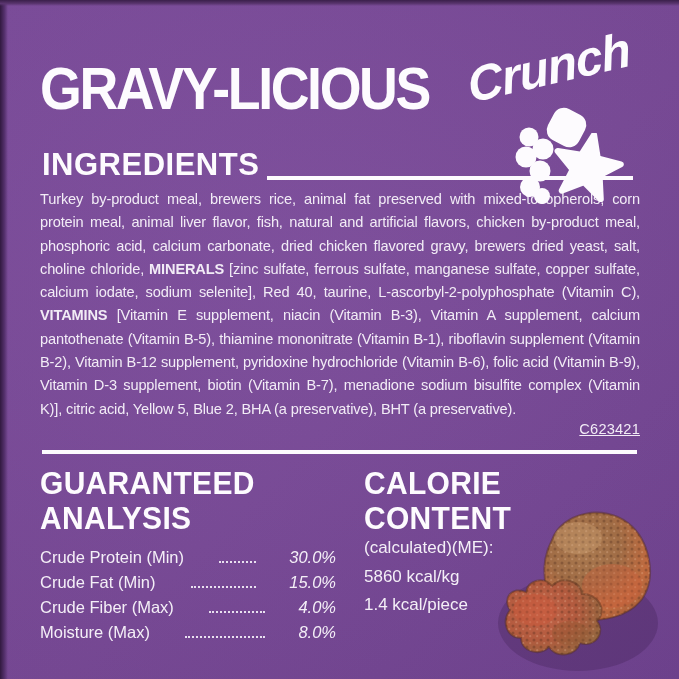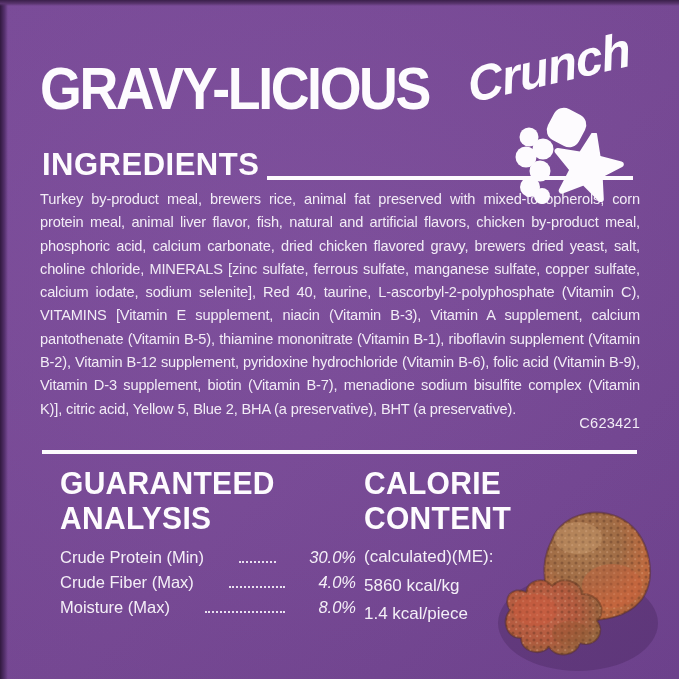--- a/index.html
+++ b/index.html
@@ -47,37 +47,37 @@
   }
   .ing-underline{position:absolute;left:267px;top:176px;width:366px;height:4px;background:#fdfbfe;z-index:4;}
   .divider{position:absolute;left:42px;top:450px;width:595px;height:3.5px;background:#fdfbfe;}
 
   
   .ing-text{
     position:absolute;left:40px;top:188px;width:600px;height:262px;overflow:hidden;
     font-size:14.6px;line-height:23.3px;letter-spacing:-0.15px;
     text-align:justify;color:#f2ecf6;
   }
-  .ing-text .seg-bold{font-weight:400;}
-  .ing-code{position:absolute;right:0;bottom:15px;letter-spacing:0.2px;}
+  .ing-text .seg-bold{font-weight:700;}
+  .ing-code{position:absolute;right:0;bottom:9px;letter-spacing:0.2px;text-decoration:underline;}
 
   
   .col-head{
     font-size:30px;font-weight:700;line-height:34px;letter-spacing:0.3px;color:#fdfbfe;
     transform:scaleY(1.03);transform-origin:left top;
   }
-  .ga{position:absolute;left:60px;top:466px;width:300px;}
+  .ga{position:absolute;left:40px;top:466px;width:300px;}
   .ga-rows{margin-top:8px;width:296px;}
   .ga-row{display:flex;align-items:flex-end;font-size:16.5px;height:25px;color:#f4eff7;gap:28px;}
   .ga-label{white-space:nowrap;}
   .ga-dots{flex:1 1 auto;border-bottom:2.6px dotted #e9e1f0;margin:0 5px 4px 7px;min-width:12px;}
   .ga-value{white-space:nowrap;font-style:italic;}
 
   .cc{position:absolute;left:364px;top:466px;width:220px;}
-  .cc-lines{margin-top:9px;font-size:17px;line-height:28.5px;color:#f4eff7;}
+  .cc-lines{font-size:17px;line-height:28.5px;color:#f4eff7;}
 
   
   .kibble-photo{position:absolute;left:490px;top:498px;z-index:3;}
 </style>
 </head>
 <body>
 
 <div id="page">
 
   <div class="edge edge-left"></div>
@@ -113,20 +113,25 @@
   <div class="ga">
     <div class="col-head">
       <div>GUARANTEED</div>
       <div>ANALYSIS</div>
     </div>
     <div class="ga-rows">
       <div class="ga-row">
         <span class="ga-label">Crude Protein (Min)</span>
         <span class="ga-dots"></span>
         <span class="ga-value">30.0%</span>
+      </div>
+      <div class="ga-row">
+        <span class="ga-label">Crude Fat (Min)</span>
+        <span class="ga-dots"></span>
+        <span class="ga-value">15.0%</span>
       </div>
       <div class="ga-row">
         <span class="ga-label">Crude Fiber (Max)</span>
         <span class="ga-dots"></span>
         <span class="ga-value">4.0%</span>
       </div>
       <div class="ga-row">
         <span class="ga-label">Moisture (Max)</span>
         <span class="ga-dots"></span>
         <span class="ga-value">8.0%</span>

